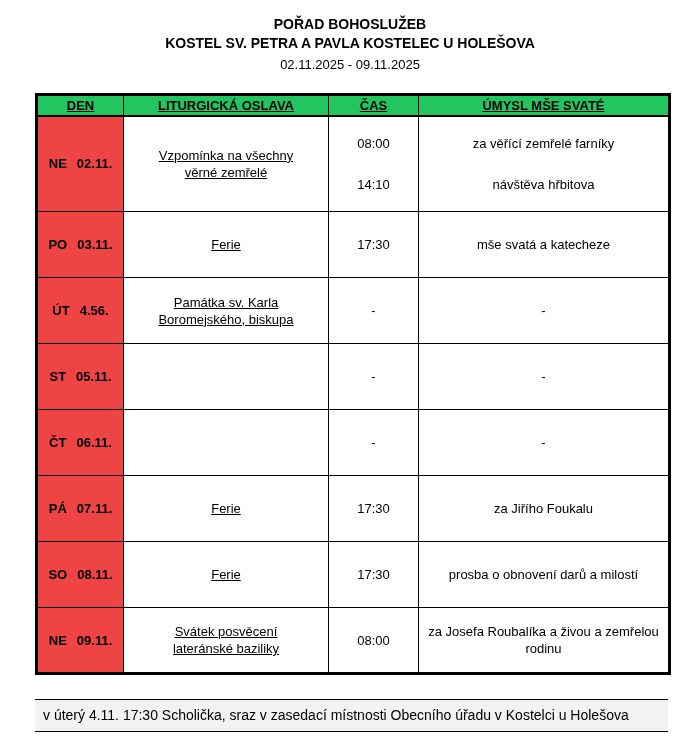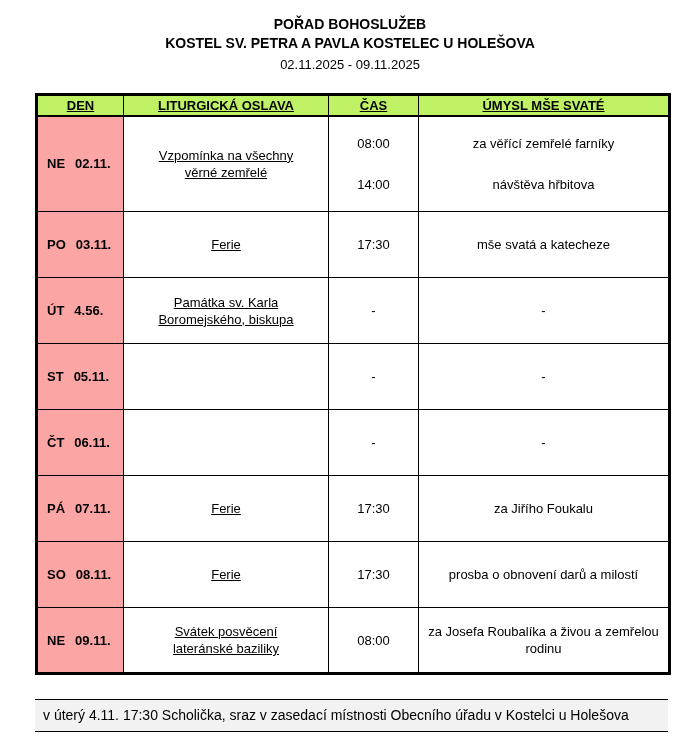--- a/index.html
+++ b/index.html
@@ -23,35 +23,35 @@
     table-layout:fixed;
   }
   table.schedule, table.schedule th, table.schedule td { border:1px solid #000; }
   table.schedule { border:3px solid #000; }
   col.c-day   { width:87px;  }
   col.c-cel   { width:205px; }
   col.c-time  { width:90px;  }
   col.c-int   { width:251px; }
 
   th {
-    background:#bef264;
+    background:#22c55e;
     font-size:13px; font-weight:bold;
     text-decoration:underline;
     height:21px; text-align:center;
     border-bottom:2px solid #000 !important;
   }
   td { font-size:13px; vertical-align:middle; text-align:center; }
   tr.row { height:66px; }
   tr.row-tall { height:96px; }
 
   td.day-cell {
-    background:#fca5a5;
+    background:#ef4444;
     font-weight:bold;
-    text-align:left;
-    padding-left:9px;
+    text-align:center;
+    padding-left:0;
     white-space:nowrap;
   }
   td.day-cell .date { margin-left:10px; }
 
   td.cel-cell { padding:0 20px; line-height:17px;text-decoration:underline; }
   td.int-cell { padding:0 8px; line-height:17px; }
   td.time-cell { padding:4px 4px; }
 
   .stack { display:flex; flex-direction:column; align-items:center; justify-content:center; }
   .stack > div + div { margin-top:24px; }
@@ -96,21 +96,21 @@
     <tbody>
 
       <tr class="row-tall">
         <td class="day-cell">
           <span>NE</span><span class="date">02.11.</span>
         </td>
         <td class="cel-cell">Vzpomínka na všechny věrné zemřelé</td>
         <td class="time-cell">
           <div class="stack">
             <div>08:00</div>
-            <div>14:00</div>
+            <div>14:10</div>
           </div>
         </td>
         <td class="int-cell">
           <div class="stack">
             <div>za věřící zemřelé farníky</div>
             <div>návštěva hřbitova</div>
           </div>
         </td>
       </tr>
 

